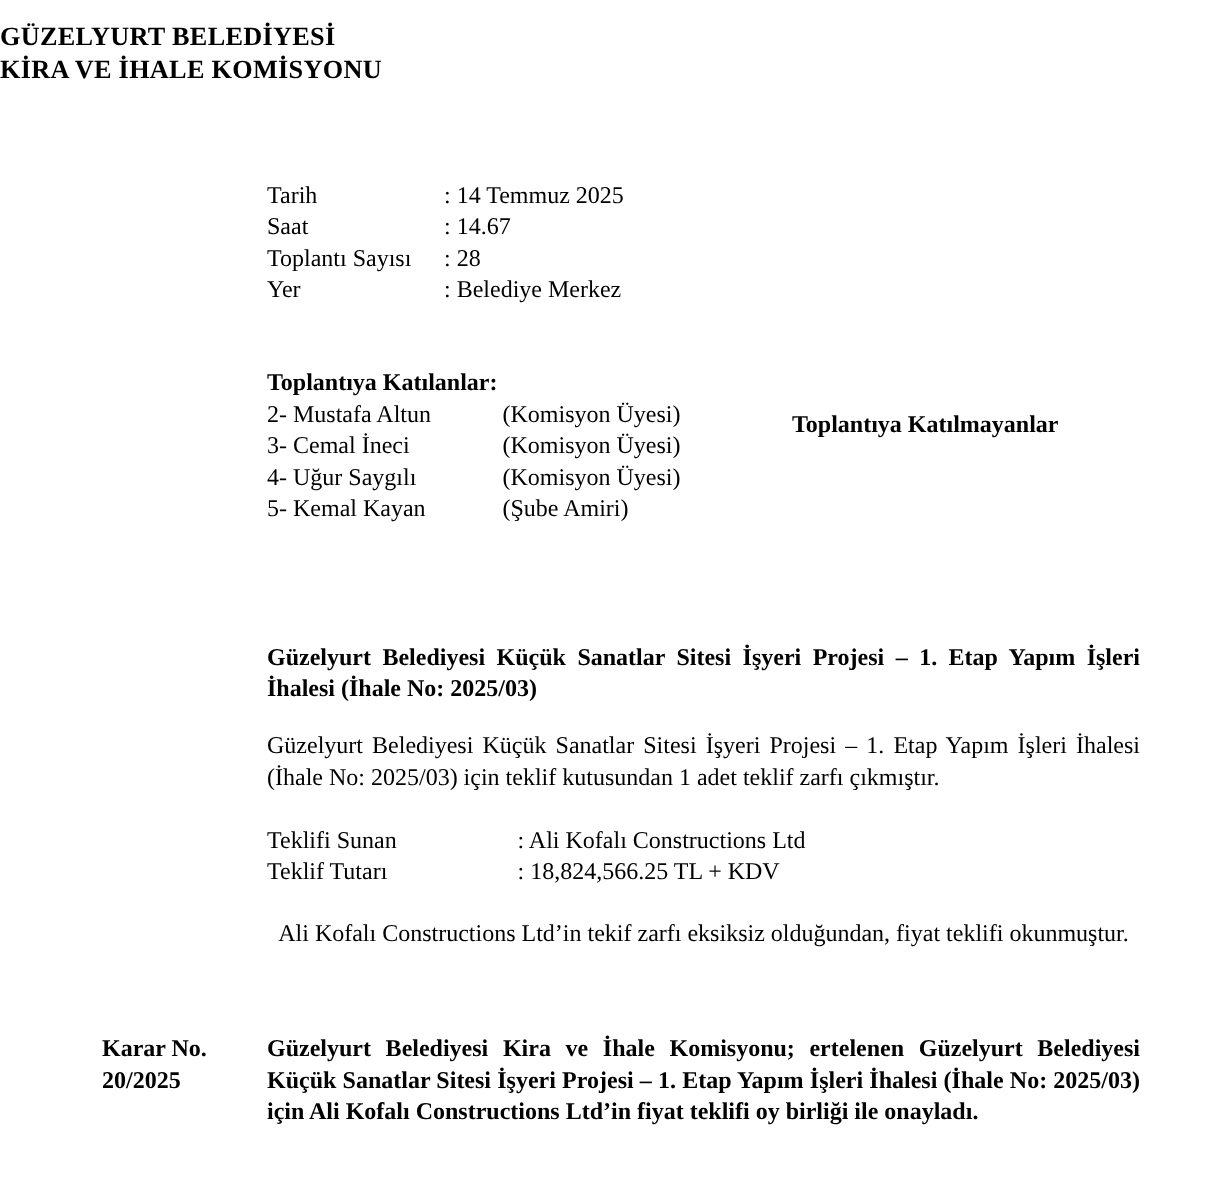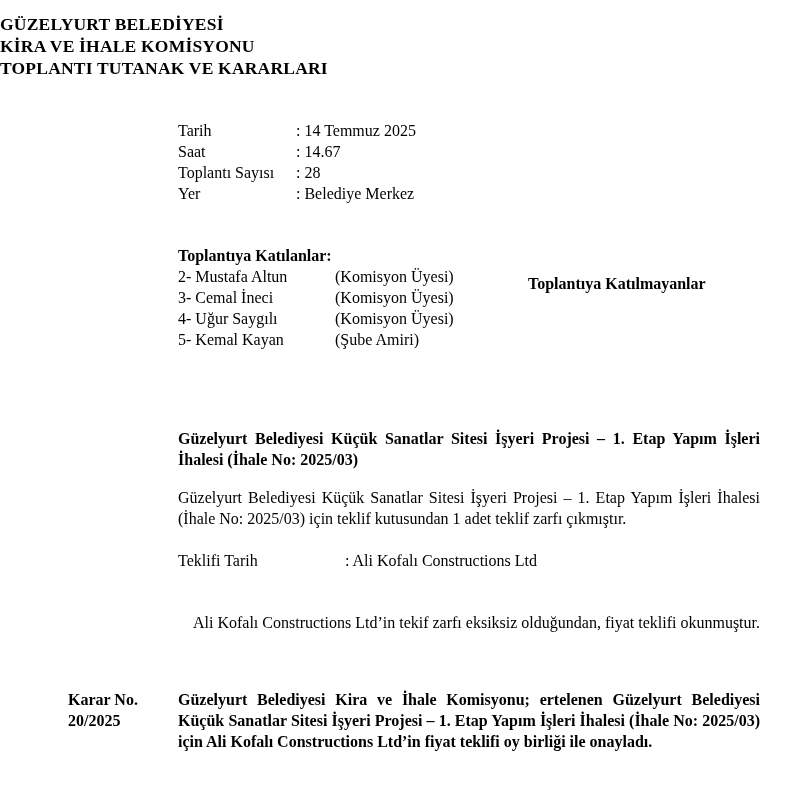--- a/index.html
+++ b/index.html
@@ -75,21 +75,21 @@
   }
   .bid-row { display: flex; }
   .bid-label { display: inline-block; width: 167px; }
   .bid-value { display: inline-block; }
 
   .bid-note {
     position: absolute;
     top: 612px;
     left: 178px;
     width: 582px;
-    text-align: right;
+    text-align: center;
   }
 
   .decision {
     position: absolute;
     top: 689px;
     left: 68px;
     width: 692px;
     display: flex;
     font-weight: bold;
   }
@@ -97,21 +97,20 @@
   .decision-text-col { width: 582px; text-align: justify; }
 </style>
 </head>
 <body>
 
 <div class="page">
 
   <header class="title-block">
     <div>GÜZELYURT BELEDİYESİ</div>
     <div>KİRA VE İHALE KOMİSYONU</div>
-    <div>TOPLANTI TUTANAK VE KARARLARI</div>
   </header>
 
   <section class="meta-block">
     <div class="meta-row">
       <span class="meta-label">Tarih</span>
       <span class="meta-value">: 14 Temmuz 2025</span>
     </div>
     <div class="meta-row">
       <span class="meta-label">Saat</span>
       <span class="meta-value">: 14.67</span>
@@ -150,22 +149,26 @@
       <div class="att-heading">Toplantıya Katılmayanlar</div>
     </div>
   </section>
 
   <section class="subject-heading">Güzelyurt Belediyesi Küçük Sanatlar Sitesi İşyeri Projesi – 1. Etap Yapım İşleri İhalesi (İhale No: 2025/03)</section>
 
   <section class="subject-intro">Güzelyurt Belediyesi Küçük Sanatlar Sitesi İşyeri Projesi – 1. Etap Yapım İşleri İhalesi (İhale No: 2025/03) için teklif kutusundan 1 adet teklif zarfı çıkmıştır.</section>
 
   <section class="bid-block">
     <div class="bid-row">
-      <span class="bid-label">Teklifi Tarih</span>
+      <span class="bid-label">Teklifi Sunan</span>
       <span class="bid-value">: Ali Kofalı Constructions Ltd</span>
+    </div>
+    <div class="bid-row">
+      <span class="bid-label">Teklif Tutarı</span>
+      <span class="bid-value">: 18,824,566.25 TL + KDV</span>
     </div>
   </section>
 
   <section class="bid-note">Ali Kofalı Constructions Ltd’in tekif zarfı eksiksiz olduğundan, fiyat teklifi okunmuştur.</section>
 
   <section class="decision">
     <div class="decision-number-col">
       <div>Karar No.</div>
       <div>20/2025</div>
     </div>

